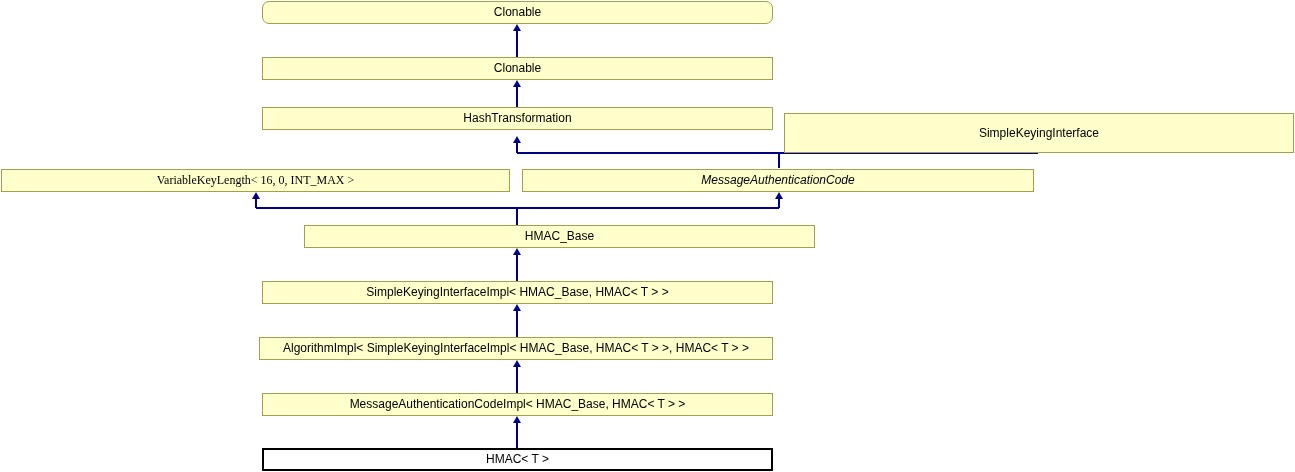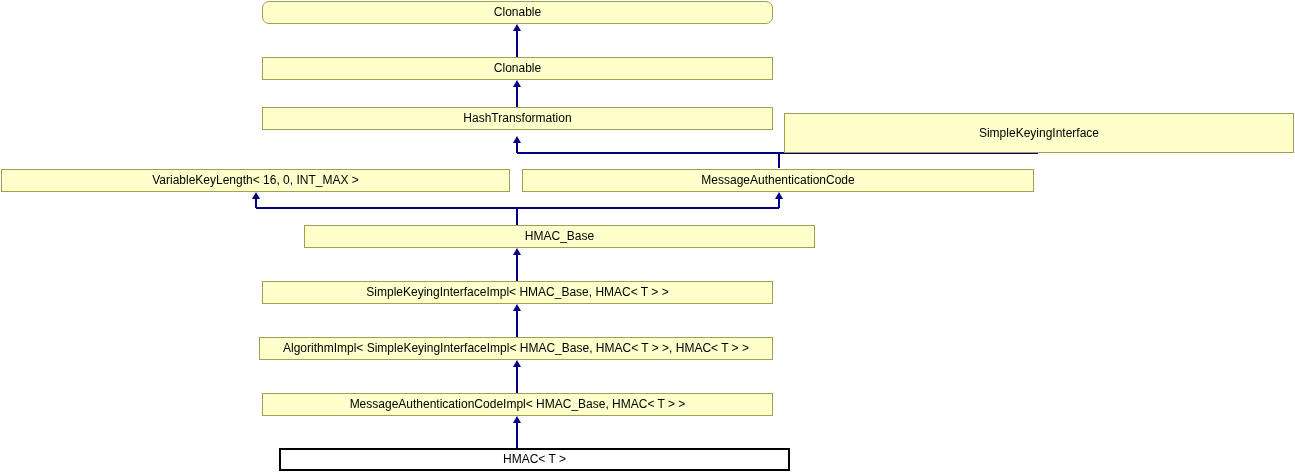--- a/index.html
+++ b/index.html
@@ -34,27 +34,27 @@
   }
   .node.focus {
     background: #FFFFFF;
     border: 2px solid #000000;
     cursor: default;
   }
   #n-clonable        { left: 262px; top: 1px;   width: 511px; height: 23px; border-radius: 7px; }
   #n-algorithm       { left: 262px; top: 57px;  width: 511px; height: 23px; }
   #n-hashtransf      { left: 262px; top: 107px; width: 511px; height: 23px; }
   #n-ski             { left: 784px; top: 113px; width: 510px; height: 40px; }
-  #n-vkl             { left: 1px;   top: 169px; width: 509px; height: 23px; }
-  #n-mac             { left: 522px; top: 169px; width: 512px; height: 23px; }
+  #n-vkl             { left: 1px;   top: 169px; width: 509px; height: 23px; font-family: Liberation Serif, serif; }
+  #n-mac             { left: 522px; top: 169px; width: 512px; height: 23px; font-style: italic; }
   #n-hmacbase        { left: 262px; top: 225px; width: 511px; height: 23px; margin-left: 42px; }
   #n-skiimpl         { left: 262px; top: 281px; width: 511px; height: 23px; }
   #n-algimpl         { left: 259px; top: 337px; width: 514px; height: 23px; }
   #n-macimpl         { left: 262px; top: 393px; width: 511px; height: 23px; align-items: flex-end; }
-  #n-hmac            { left: 262px; top: 448px; width: 511px; height: 23px; margin-left: 17px; }
+  #n-hmac            { left: 262px; top: 448px; width: 511px; height: 23px; }
 </style>
 </head>
 <body>
 
 <div class="diagram">
 
   <svg class="edges" width="1295" height="472" viewBox="0 0 1295 472" xmlns="http://www.w3.org/2000/svg">
     <g stroke="#000080" stroke-width="2" fill="none">
 
       <path d="M517 57 L517 28"></path>

